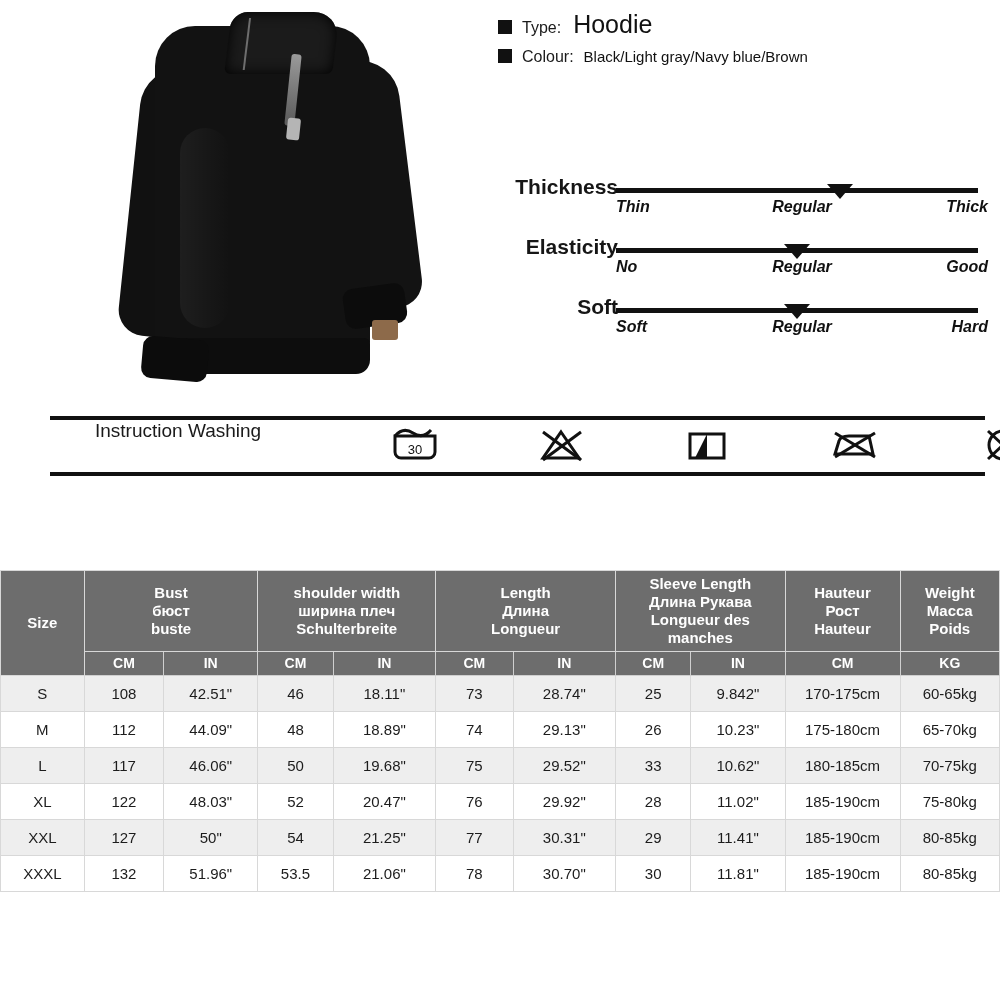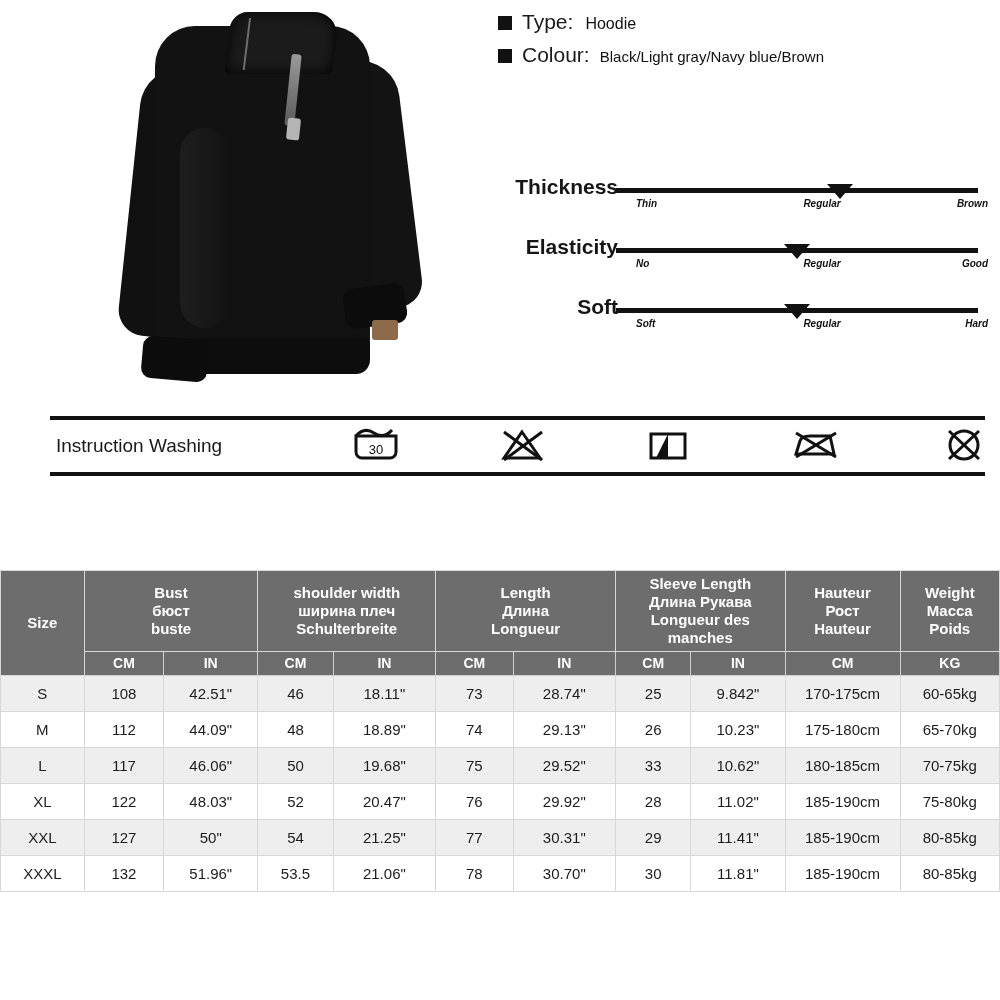--- a/index.html
+++ b/index.html
@@ -77,54 +77,54 @@
     border-radius:40px;
   }
 
   
   .specs{position:absolute;left:498px;top:10px;width:500px;}
   .spec-row{display:flex;align-items:baseline;margin-bottom:9px;}
   .bullet{
     width:14px;height:14px;background:#111;margin-right:10px;flex:0 0 14px;
     position:relative;top:1px;
   }
-  .spec-label{font-size:21px;color:#1a1a1a;}
-  .spec-value{font-size:16px;color:#111;margin-left:12px;}
+  .spec-label{font-size:16px;color:#1a1a1a;}
+  .spec-value{font-size:25px;color:#111;margin-left:12px;}
   .spec-value.small{font-size:15px;margin-left:10px;}
 
   
   .sliders{position:absolute;left:498px;top:175px;width:490px;font-weight:bold;}
   .slider-block{position:relative;height:60px;}
   .slider-name{
     position:absolute;left:0;top:0;width:120px;text-align:right;
     font-size:21px;color:#161616;
   }
   .bar{
     position:absolute;left:118px;top:13px;width:362px;height:5px;background:#111;
   }
   .marker{
     position:absolute;top:-4px;width:0;height:0;
     border-left:13px solid transparent;border-right:13px solid transparent;
     border-top:15px solid #111;
   }
   .scale{position:absolute;left:118px;top:23px;width:372px;height:18px;}
   .scale span{
-    position:absolute;font-size:10px;font-style:italic;color:#111;white-space:nowrap;margin-left:20px;
+    position:absolute;font-size:16px;font-style:italic;color:#111;white-space:nowrap;
   }
   .sc-left{left:0;}
   .sc-mid{left:50%;transform:translateX(-50%);}
   .sc-right{right:0;}
 
   
   .wash{
     position:absolute;left:50px;top:416px;width:935px;
   }
   .wash-line{height:4px;background:#111;width:935px;}
   .wash-row{
-    position:relative;height:52px;display:flex;align-items:center;
+    position:relative;height:52px;display:flex;margin-left:39px;
   }
   .wash-title{font-size:19px;color:#1a1a1a;margin-left:6px;width:300px;}
   .wash-icons{position:absolute;left:300px;top:4px;width:640px;display:flex;justify-content:space-between;}
   .wash-icons svg{display:block;}
 
   
   .banner{
     position:absolute;left:0;top:470px;width:1000px;height:100px;
     background:#6d6d6d;display:flex;align-items:center;justify-content:center;
   }
@@ -205,21 +205,21 @@
     <div class="sliders">
 
       <div class="slider-block">
         <div class="slider-name">Thickness</div>
         <div class="bar">
           <div class="marker" style="left:62%;margin-left:-13px;"></div>
         </div>
         <div class="scale">
           <span class="sc-left">Thin</span>
           <span class="sc-mid">Regular</span>
-          <span class="sc-right">Brown</span>
+          <span class="sc-right">Thick</span>
         </div>
       </div>
 
       <div class="slider-block">
         <div class="slider-name">Elasticity</div>
         <div class="bar">
           <div class="marker" style="left:50%;margin-left:-13px;"></div>
         </div>
         <div class="scale">
           <span class="sc-left">No</span>

